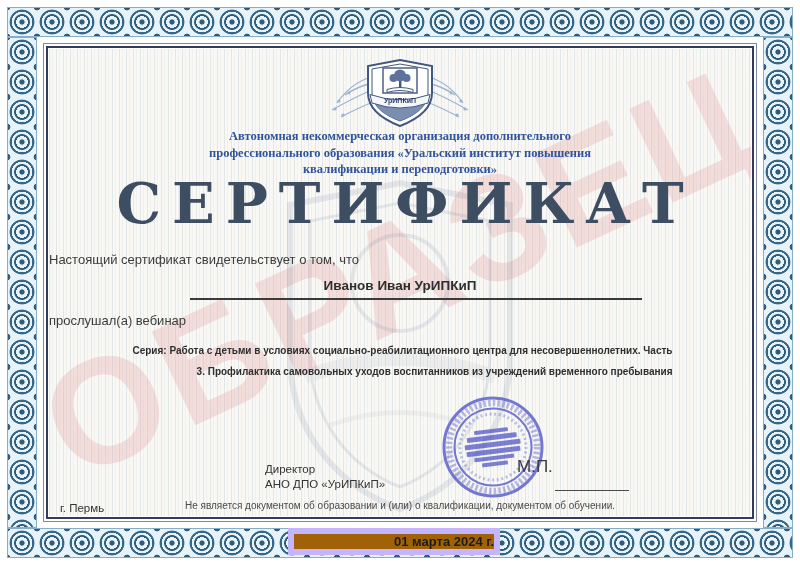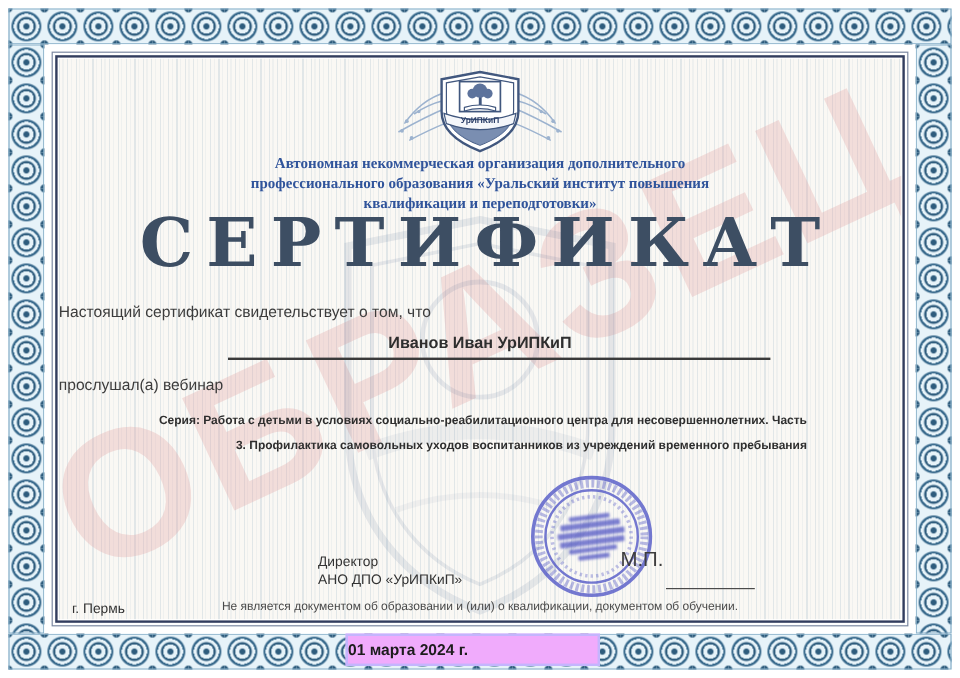--- a/index.html
+++ b/index.html
@@ -79,22 +79,22 @@
   .stamp-lines div { background:#4c51c2; opacity:0.82; margin:2px auto; border-radius:1px; }
 
   .city     { position:absolute; left:11px;  top:430px; font-size:11.5px; color:#333; z-index:3;margin-top:23px; }
   .director { position:absolute; left:216px; top:413px; font-size:11.5px; line-height:14.5px; color:#333; z-index:3; }
   .mp       { position:absolute; left:468px; top:408px; font-size:17px; color:#3d3d3d; z-index:3; }
   .sig-line { position:absolute; left:506px; top:441px; width:74px; border-top:1.5px solid #4a4a4a; z-index:3; }
   .disclaimer{ position:absolute; top:451px; width:100%; text-align:center; font-size:10px; color:#4a4a4a; z-index:3; }
 
   .date-box {
     position:absolute; left:288px; top:528px; width:212px; height:27px;
-    background:#f0abfc; border:2px solid #c4b5fd; z-index:5;
-    display:flex; align-items:center; justify-content:flex-start;
+    background:#a16207; border:6px solid #c4b5fd; z-index:5;
+    display:flex; align-items:center; justify-content:flex-end;
     font-size:13px; font-weight:bold; color:#1c1c1c;
   }
 </style>
 </head>
 <body>
 
 <div class="cert">
 
   <div class="band band-top"></div>
   <div class="band band-bottom"></div>

